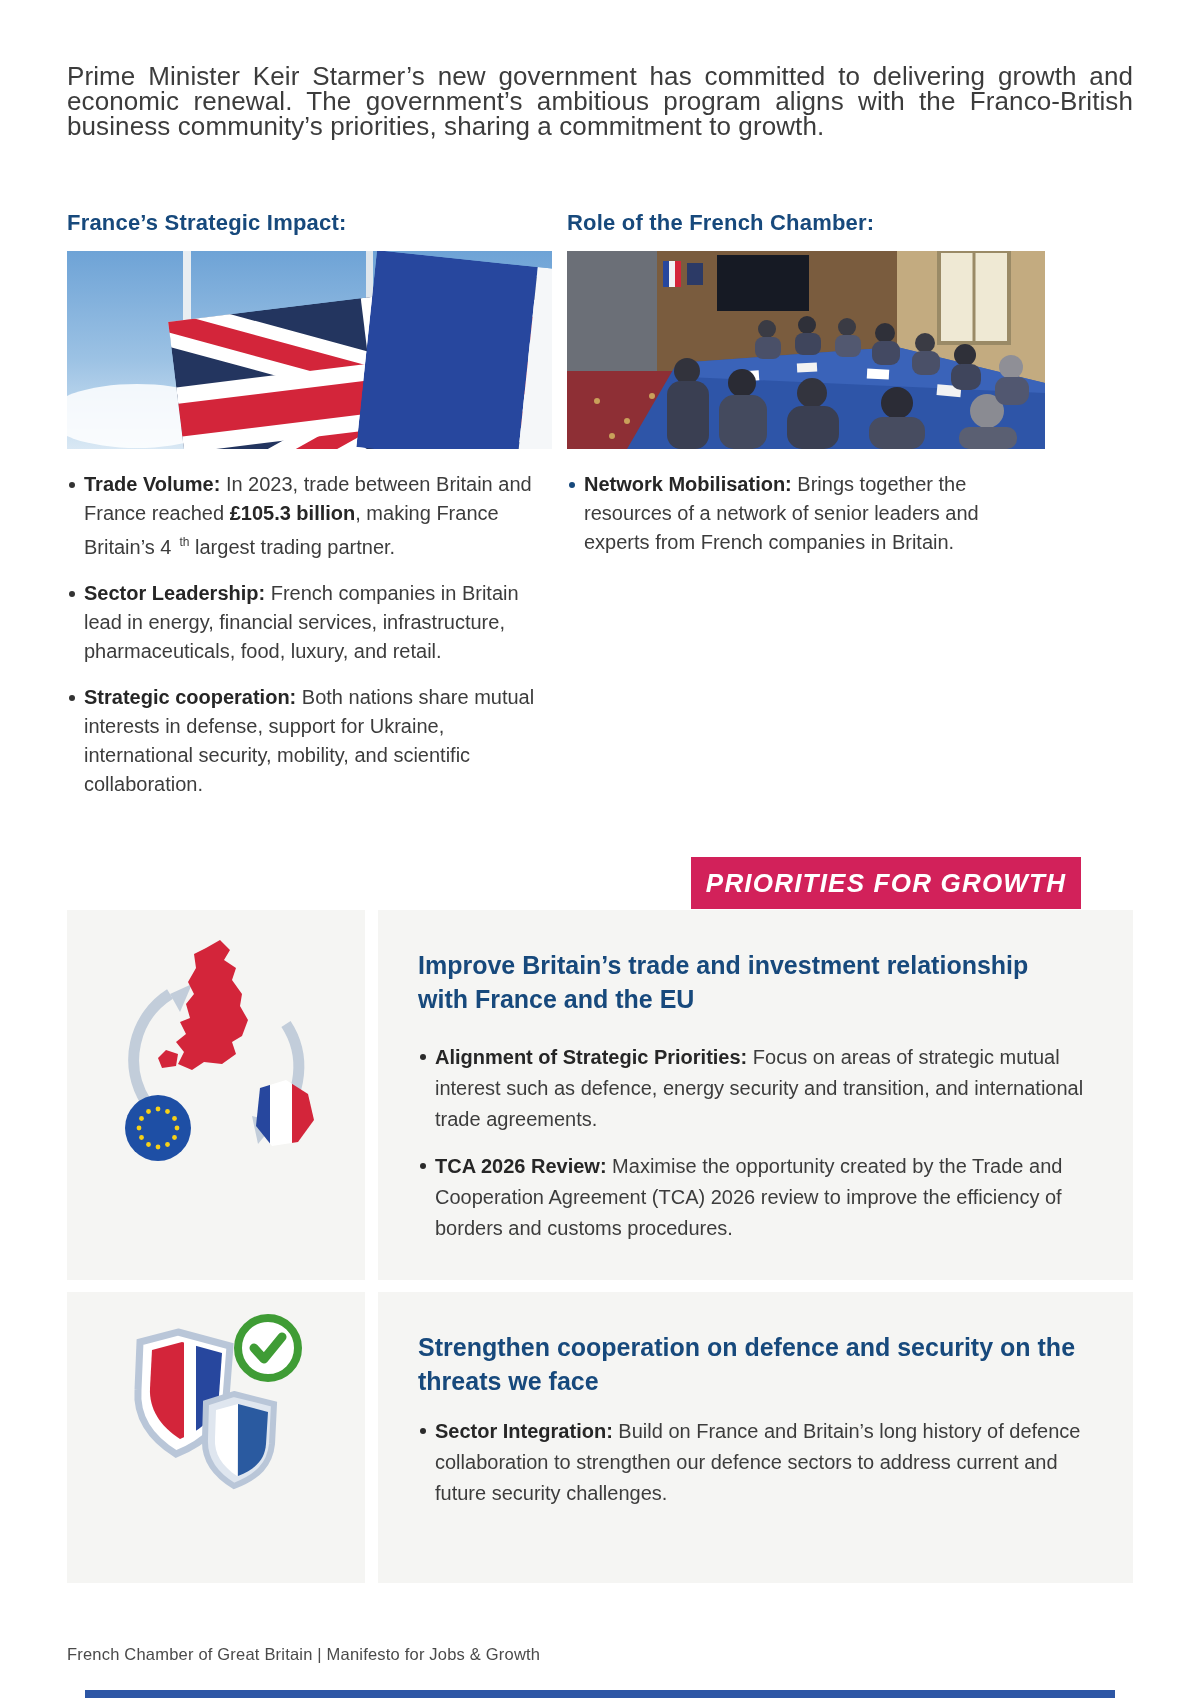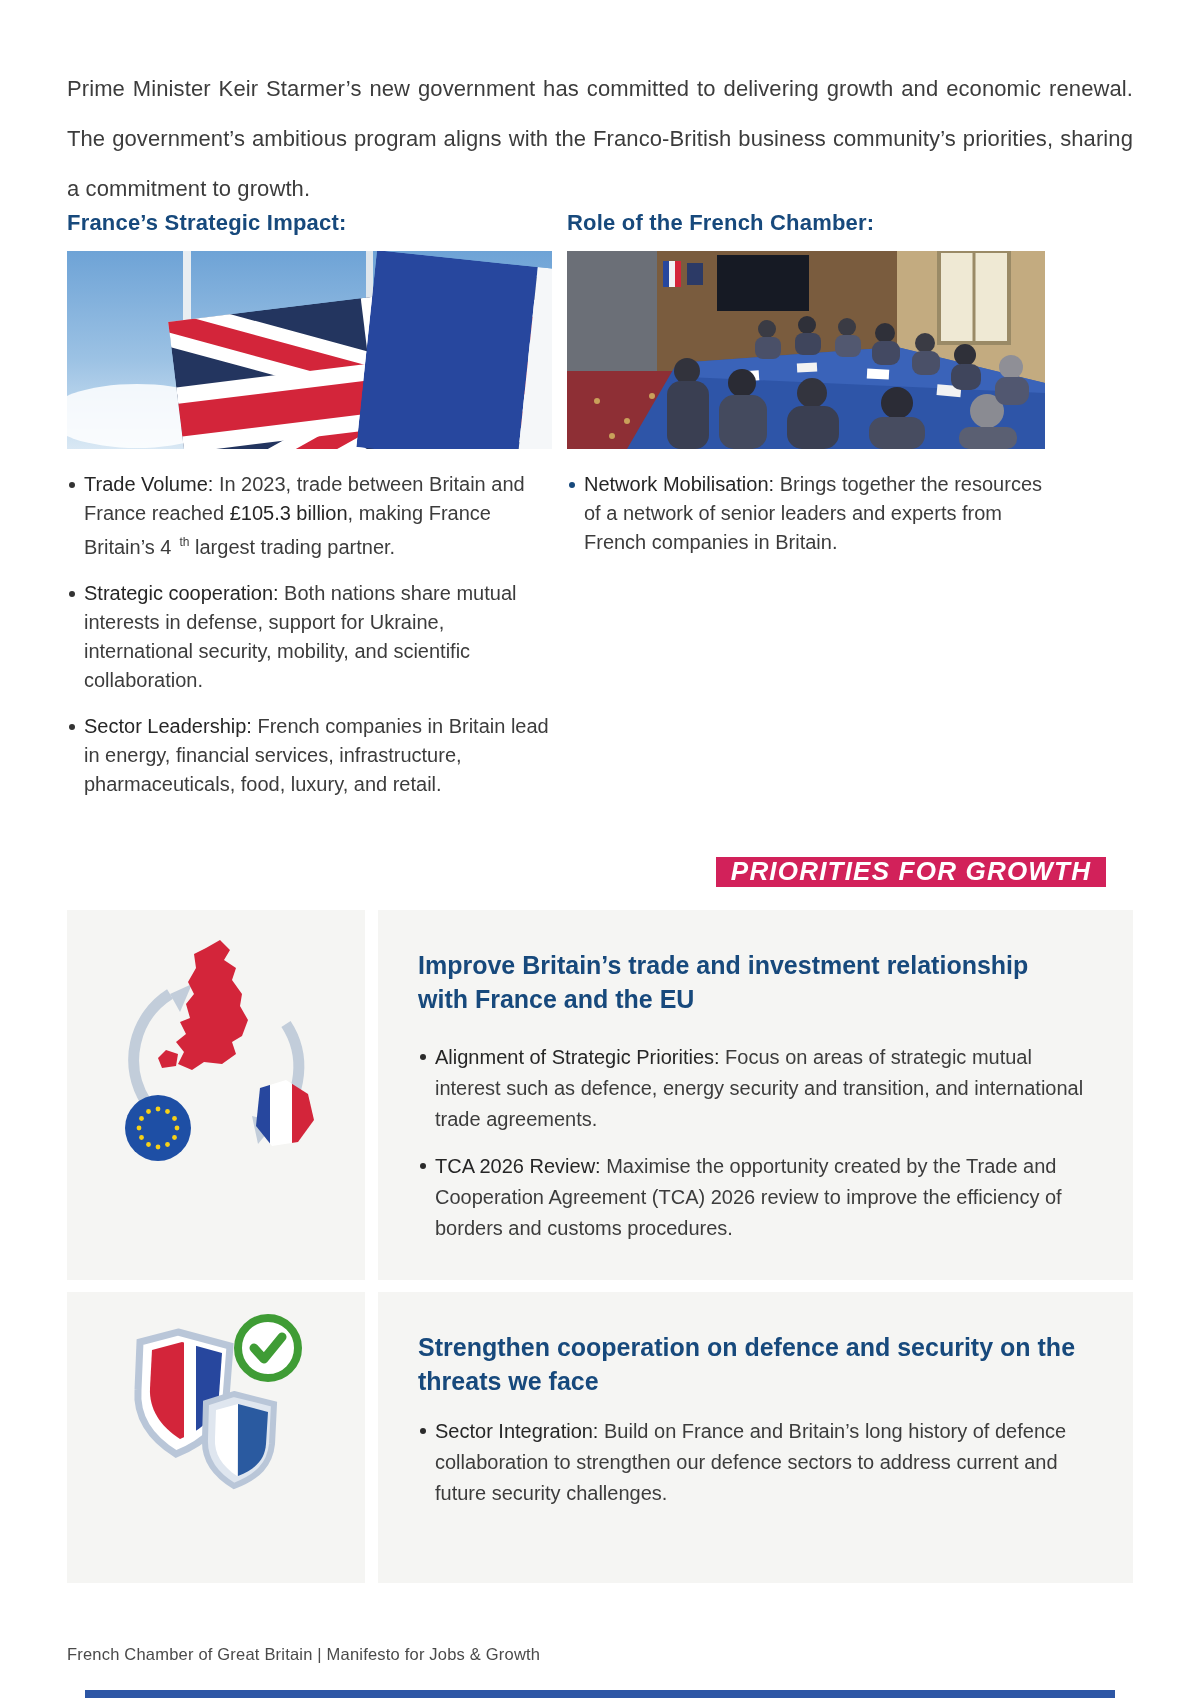--- a/index.html
+++ b/index.html
@@ -3,41 +3,41 @@
 <meta charset="utf-8">
 <style>
   :root{
     --navy:#17497c; --crimson:#d2215a; --link:#2f9ed8; --card:#f5f5f3;
     --bar:#2d56a5; --text:#3c3c3c; --bold:#262626; --footer:#4a4a4a;
   }
   *{margin:0;padding:0;box-sizing:border-box;}
   body{background:#ffffff;font-family:"Liberation Sans","DejaVu Sans",sans-serif;}
   .page{position:relative;width:1200px;height:1698px;background:#ffffff;overflow:hidden;}
 
-  .intro{position:absolute;left:67px;top:64px;width:1066px;font-size:22px;line-height:50px;
+  .intro{position:absolute;left:67px;top:64px;width:1066px;font-size:26px;line-height:25px;
     color:var(--text);text-align:justify;letter-spacing:.1px;}
 
   .col{position:absolute;top:210px;}
   .col-left{left:67px;width:485px;}
   .col-right{left:567px;width:478px;}
   .col h2{font-size:22px;font-weight:700;color:var(--navy);letter-spacing:.2px;}
   .photo{margin-top:15px;width:100%;height:198px;overflow:hidden;background:#9db8d2;}
   .photo svg{display:block;width:100%;height:100%;}
 
   ul.bullets{list-style:none;margin-top:21px;}
   ul.bullets li{position:relative;padding-left:17px;margin-bottom:17px;
     font-size:20px;line-height:29px;color:var(--text);}
   .dot{position:absolute;left:2px;top:12px;width:6px;height:6px;border-radius:50%;background:#333;}
   .col-right .dot{background:var(--navy);}
-  .btxt strong{font-weight:400;color:var(--bold);}
+  .btxt strong{font-weight:700;color:var(--bold);}
   .btxt a{color:var(--link);text-decoration:underline;cursor:pointer;}
   sup{font-size:60%;padding-left:8px;}
 
-  .banner{position:absolute;left:716px;top:857px;width:390px;height:30px;background:var(--crimson);
-    display:flex;align-items:flex-end;justify-content:center;}
+  .banner{position:absolute;left:691px;top:857px;width:390px;height:52px;background:var(--crimson);
+    display:flex;align-items:center;justify-content:center;}
   .banner span{color:#ffffff;font-size:26px;font-weight:700;font-style:italic;letter-spacing:1.2px;}
 
   .row{position:absolute;left:67px;width:1066px;}
   .row1{top:910px;height:370px;}
   .row2{top:1292px;height:291px;}
   .icon-card{position:absolute;left:0;top:0;bottom:0;width:298px;background:var(--card);}
   .icon-card svg{position:absolute;left:50%;transform:translateX(-50%);}
   .text-card{position:absolute;left:311px;right:0;top:0;bottom:0;background:var(--card);
     padding:38px 48px 0 40px;}
   .text-card h3{font-size:25px;line-height:34px;font-weight:700;color:var(--navy);margin-bottom:26px;}
@@ -95,25 +95,25 @@
         </g>
       </svg>
     </div>
     <ul class="bullets">
       <li>
         <span class="dot"></span>
         <span class="btxt"><strong>Trade Volume:</strong>  In 2023, trade between Britain and France reached <strong>£105.3 billion</strong>, making France Britain’s 4<sup>th</sup> largest trading partner.</span>
       </li>
       <li>
         <span class="dot"></span>
+        <span class="btxt"><strong>Sector Leadership:</strong> French companies in Britain lead in energy, financial services, infrastructure, pharmaceuticals, food, luxury, and retail.</span>
+      </li>
+      <li>
+        <span class="dot"></span>
         <span class="btxt"><strong>Strategic cooperation:</strong> Both nations share mutual interests in defense, support for Ukraine, international security, mobility, and scientific collaboration.</span>
-      </li>
-      <li>
-        <span class="dot"></span>
-        <span class="btxt"><strong>Sector Leadership:</strong> French companies in Britain lead in energy, financial services, infrastructure, pharmaceuticals, food, luxury, and retail.</span>
       </li>
     </ul>
   </section>
 
   <section class="col col-right">
     <h2>Role of the French Chamber:</h2>
     <div class="photo">
       <svg viewBox="0 0 478 198" preserveAspectRatio="none" aria-hidden="true">
         <rect width="478" height="198" fill="#7a5c3e"></rect>
         <rect x="330" y="0" width="148" height="198" fill="#c3ab80"></rect>

